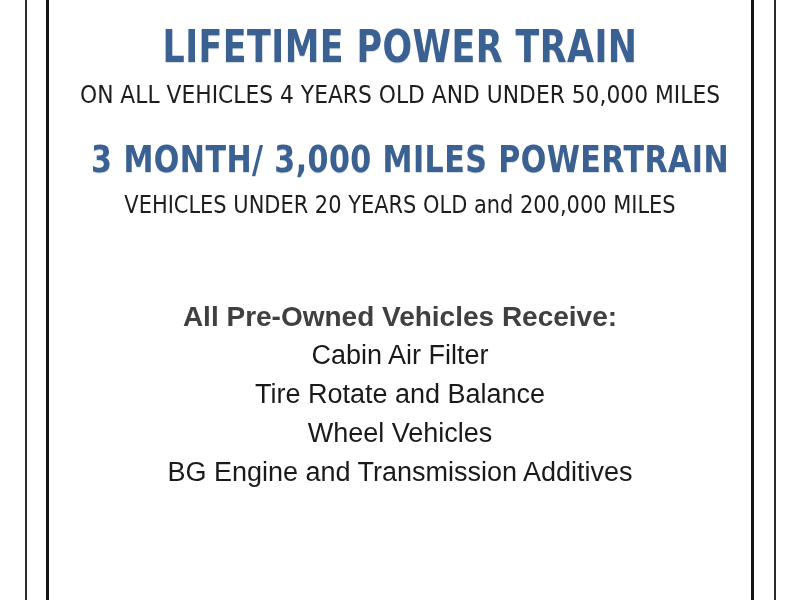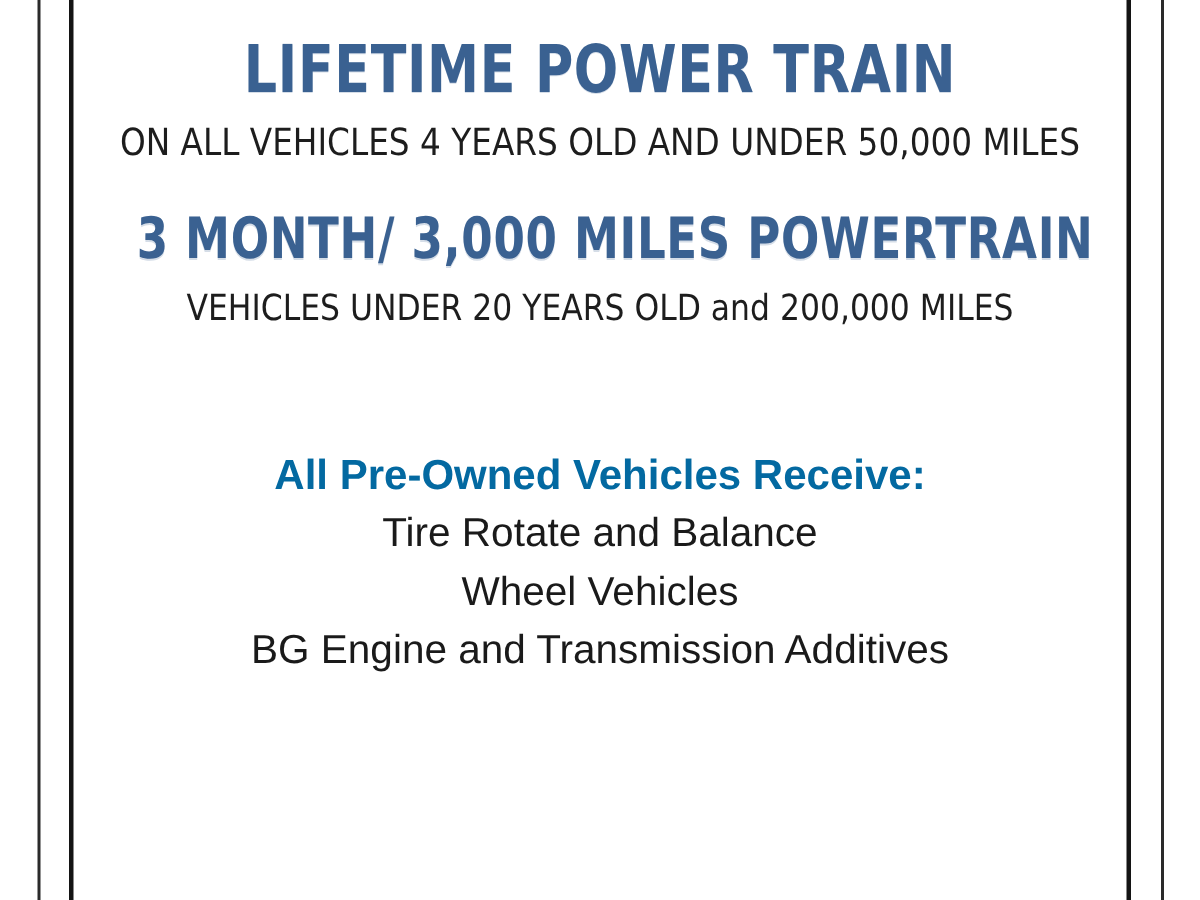--- a/index.html
+++ b/index.html
@@ -92,21 +92,21 @@
   }
 
   
   .services {
     position: absolute;
     left: 0;
     right: 0;
     top: 298px;
   }
   .services-title {
-    color: #0369a1;
+    color: #404040;
     font-size: 28px;
     font-weight: bold;
     line-height: 38px;
     white-space: nowrap;
   }
   .service-item {
     color: #1a1a1a;
     font-size: 27px;
     font-weight: normal;
     line-height: 39px;
@@ -129,20 +129,21 @@
 
     <div class="subline subline-1">ON ALL VEHICLES 4 YEARS OLD AND UNDER 50,000 MILES</div>
 
     <div class="headline headline-2">3 MONTH/ 3,000 MILES POWERTRAIN</div>
 
     <div class="subline subline-2">VEHICLES UNDER 20 YEARS OLD and 200,000 MILES</div>
 
     <div class="services">
       <div class="services-title">All Pre-Owned Vehicles Receive:</div>
       <div id="service-list">
+          <div class="service-item">Cabin Air Filter</div>
           <div class="service-item">Tire Rotate and Balance</div>
           <div class="service-item">Wheel Vehicles</div>
           <div class="service-item">BG Engine and Transmission Additives</div>
         </div>
     </div>
 
   </div>
 </div>
 
 </body></html>

